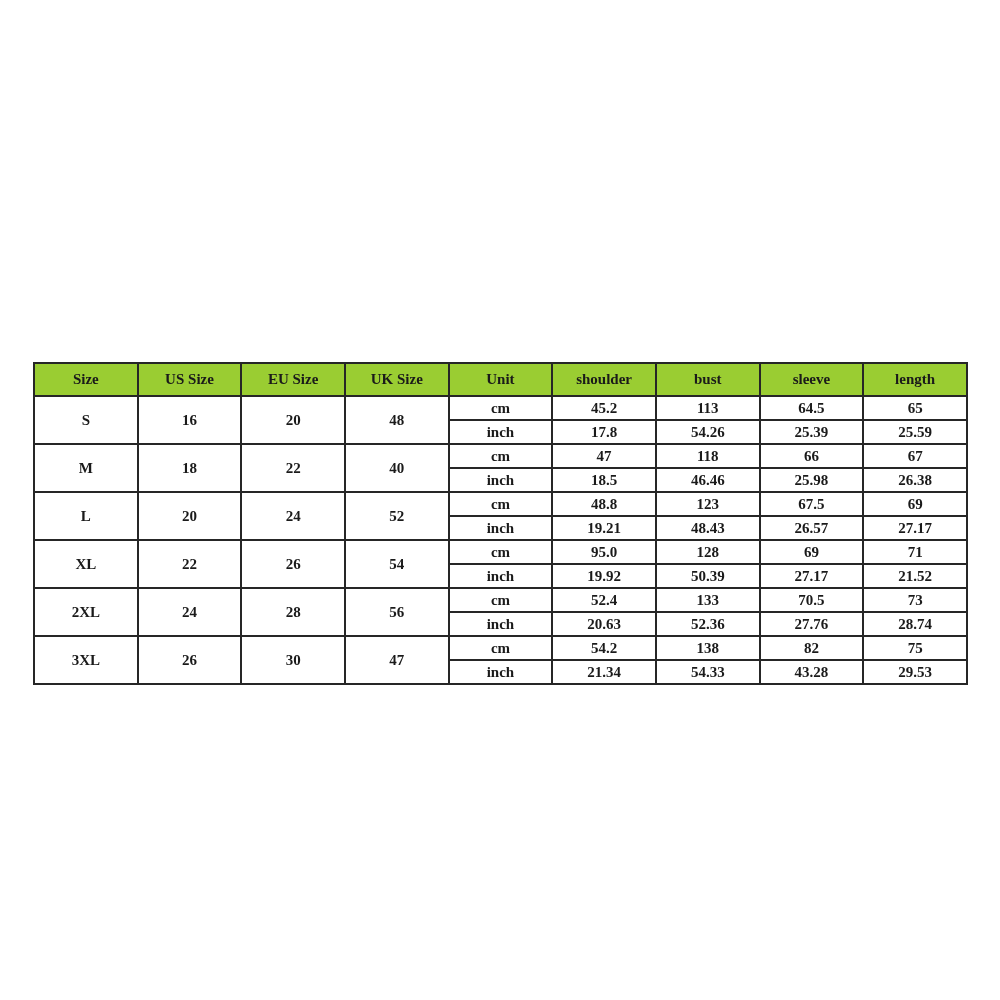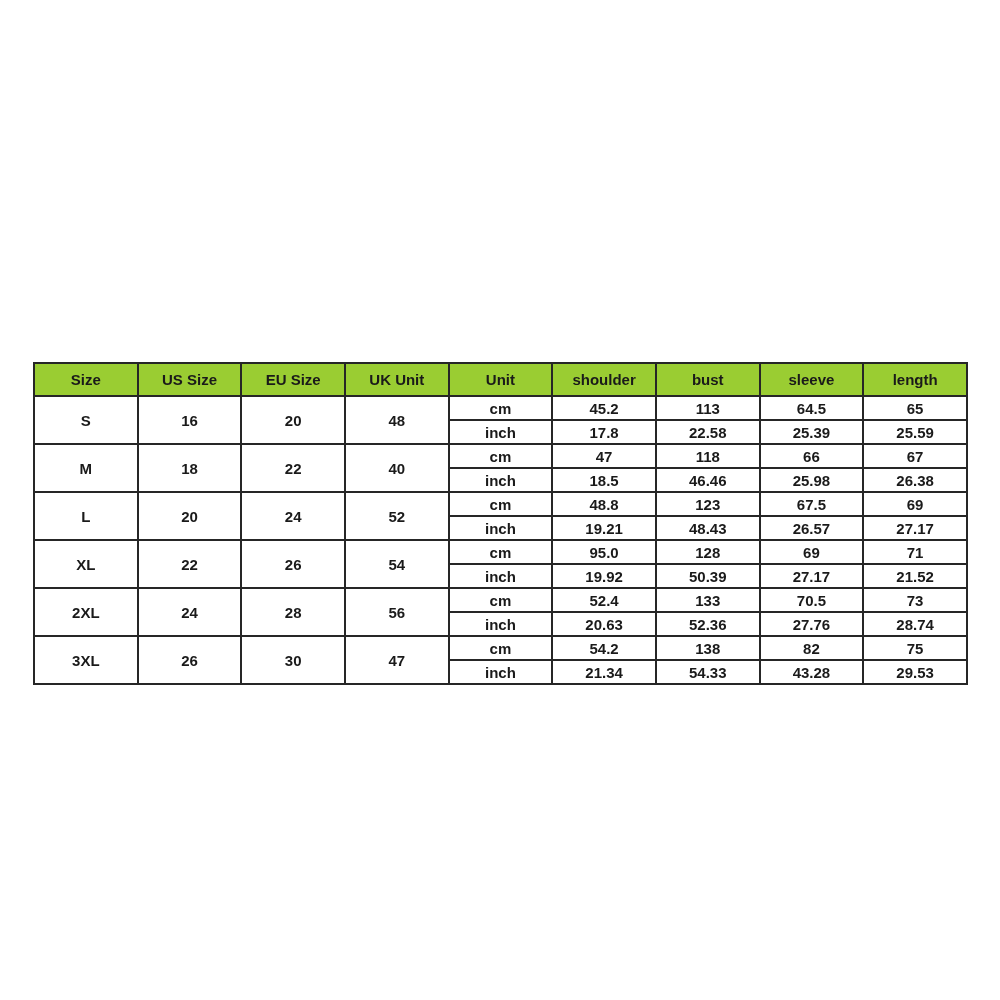--- a/index.html
+++ b/index.html
@@ -13,20 +13,21 @@
     font-family: "Liberation Sans", sans-serif;
     position: relative;
   }
   table.size-chart {
     position: absolute;
     left: 33px;
     top: 362px;
     width: 935px;
     border-collapse: collapse;
     table-layout: fixed;
+    font-family: Liberation Serif, serif;
   }
   table.size-chart th,
   table.size-chart td {
     border: 2px solid #262626;
     text-align: center;
     vertical-align: middle;
     font-weight: bold;
     color: #1a1a1a;
     padding: 0;
     overflow: hidden;
@@ -46,21 +47,21 @@
 </head>
 <body>
 
 <div>
   <table class="size-chart">
     <thead>
       <tr>
         <th>Size</th>
         <th>US Size</th>
         <th>EU Size</th>
-        <th>UK Unit</th>
+        <th>UK Size</th>
         <th>Unit</th>
         <th>shoulder</th>
         <th>bust</th>
         <th>sleeve</th>
         <th>length</th>
       </tr>
     </thead>
     <tbody>
         <tr>
           <td rowspan="2">S</td>
@@ -69,21 +70,21 @@
           <td rowspan="2">48</td>
           <td>cm</td>
           <td>45.2</td>
           <td>113</td>
           <td>64.5</td>
           <td>65</td>
         </tr>
         <tr>
           <td>inch</td>
           <td>17.8</td>
-          <td>22.58</td>
+          <td>54.26</td>
           <td>25.39</td>
           <td>25.59</td>
         </tr>
         <tr>
           <td rowspan="2">M</td>
           <td rowspan="2">18</td>
           <td rowspan="2">22</td>
           <td rowspan="2">40</td>
           <td>cm</td>
           <td>47</td>

